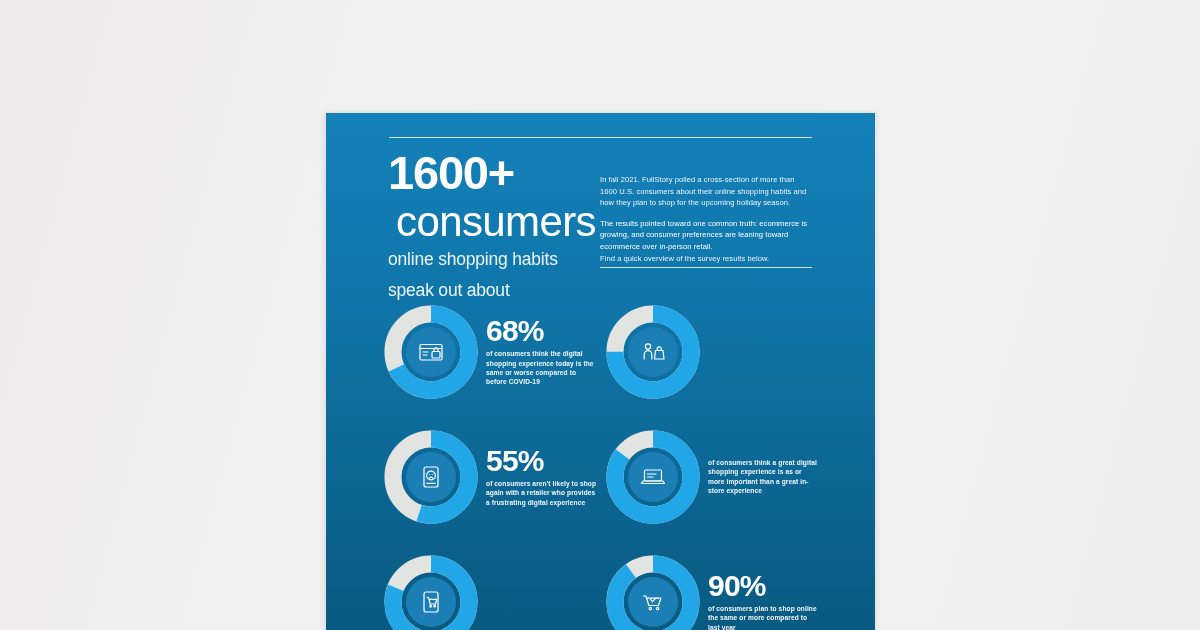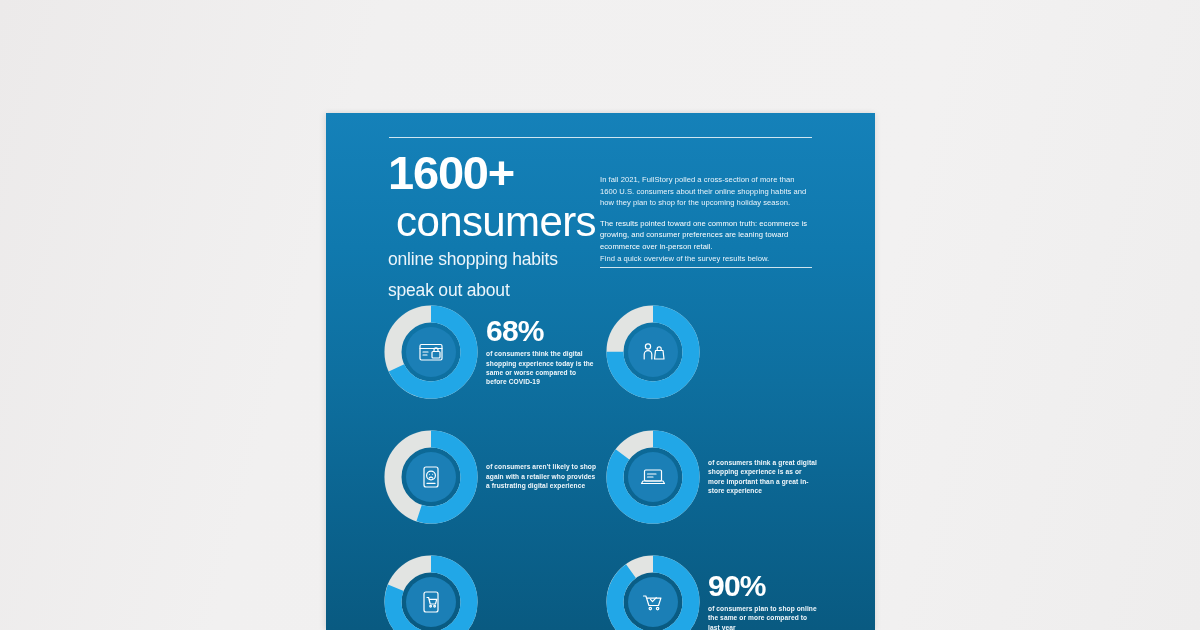--- a/index.html
+++ b/index.html
@@ -242,20 +242,21 @@
                   <rect x="40" y="37" width="14" height="20" rx="2"></rect>
                   <circle cx="47" cy="45.5" r="4.4"></circle>
                   <circle cx="45.4" cy="44.3" r="0.55" fill="#ffffff" stroke="none"></circle>
                   <circle cx="48.6" cy="44.3" r="0.55" fill="#ffffff" stroke="none"></circle>
                   <path d="M45.2 48.1a2.6 2.6 0 0 1 3.6 0"></path>
                   <line x1="43" y1="53.4" x2="51" y2="53.4"></line>
                 </g>
               </svg>
             </div>
             <div class="stat-text">
+              <div class="pct">55%</div>
               <div class="desc">of consumers aren't likely to shop again with a retailer who provides a frustrating digital experience</div>
             </div>
           </div>
 
           <div class="stat">
             <div class="donut-wrap">
               <svg width="94" height="94" viewBox="0 0 94 94">
                 <circle cx="47" cy="47" r="45" fill="none" stroke="rgba(255,255,255,0.07)" stroke-width="4"></circle>
                 <circle cx="47" cy="47" r="38" fill="none" stroke="#e2e4e2" stroke-width="17"></circle>
                 <circle class="arc" cx="47" cy="47" r="38" fill="none" stroke="#21a7e7" stroke-width="17" transform="rotate(-90 47 47)" stroke-dasharray="202.94688542190062 35.814156250923645"></circle>

